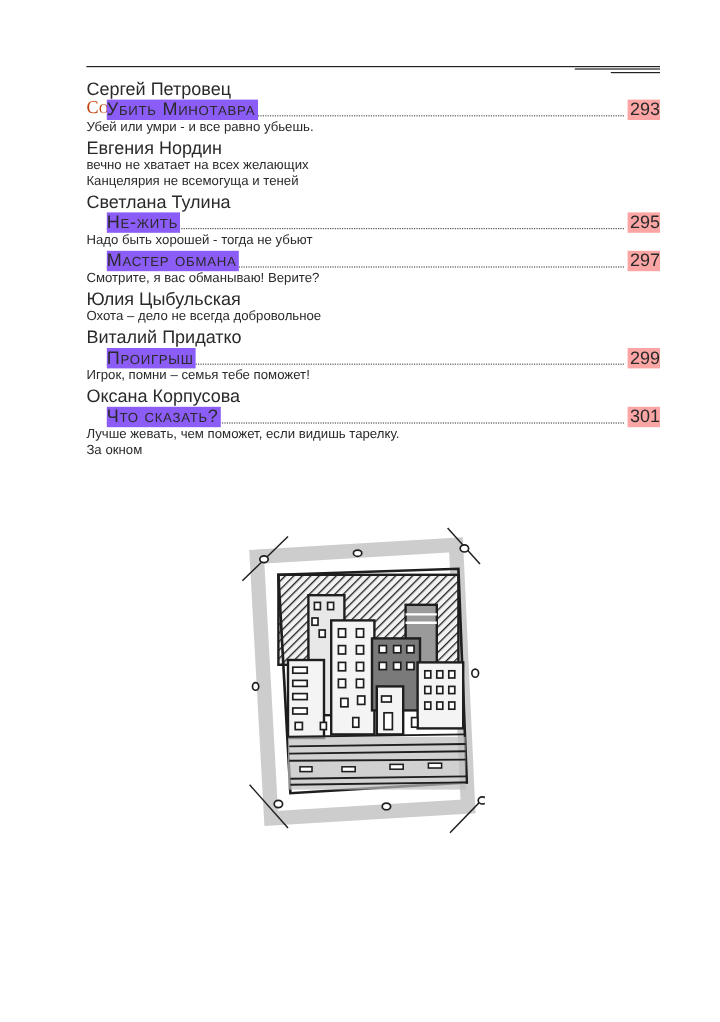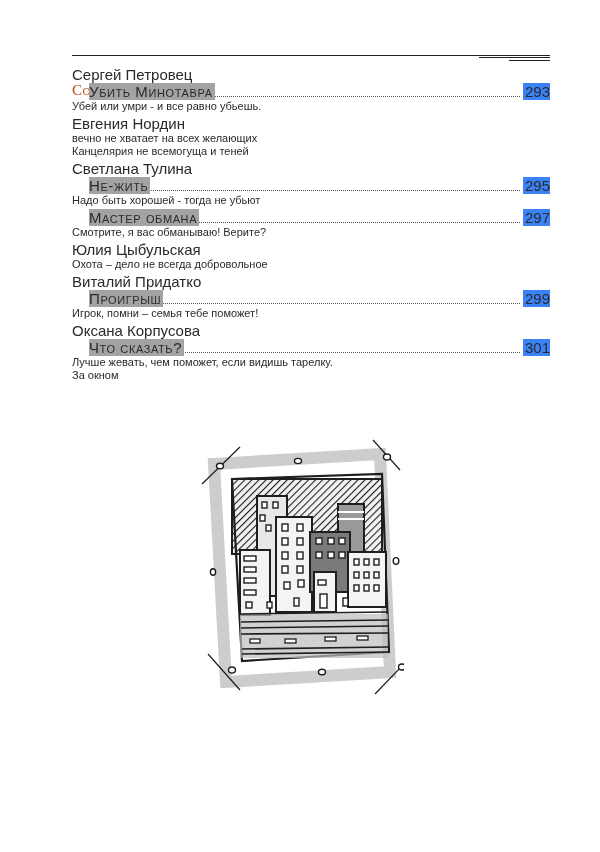--- a/index.html
+++ b/index.html
@@ -17,29 +17,29 @@
   }
   .rule-main { position: absolute; left: 72px; top: 55px; width: 478px; height: 1px; background: #222; }
   .rule-2 { position: absolute; left: 479px; top: 57px; width: 71px; height: 1px; background: #222; }
   .rule-3 { position: absolute; left: 509px; top: 60px; width: 41px; height: 1px; background: #222; }
 
   .toc { position: absolute; left: 72px; top: 66px; width: 478px;
          font-family: Liberation Sans, sans-serif; }
   .author { font-size: 15px; line-height: 17px; height: 17px; color: #2a2a2a; white-space: nowrap; }
   .entry { position: relative; height: 17px; line-height: 17px; margin-left: 17px; font-size: 15px; white-space: nowrap; }
   .entry .title {
-    font-variant: small-caps; letter-spacing: 0.6px; background: #a3a3a3; padding-right: 2px;
+    font-variant: small-caps; letter-spacing: 0.6px; background: #8b5cf6; padding-right: 2px;
     position: relative; z-index: 1;
   }
   .entry .dots {
     position: absolute; left: 0; right: 30px; bottom: 3px;
     border-bottom: 1.5px dotted #555; z-index: 0;
   }
   .entry .page {
-    position: absolute; right: 0; top: 0; background: #3b82f6; padding-left: 2px;
+    position: absolute; right: 0; top: 0; background: #fca5a5; padding-left: 2px;
     font-size: 15px; z-index: 1;
   }
   .tagline {
     font-size: 11px; line-height: 13px; color: #2a2a2a;
     padding-right: 35px; white-space: nowrap;
   }
   .gap-sm { height: 2px; }
 
   .illustration { position: absolute; left: 200px; top: 432px; width: 204px; height: 265px; }
 </style>

